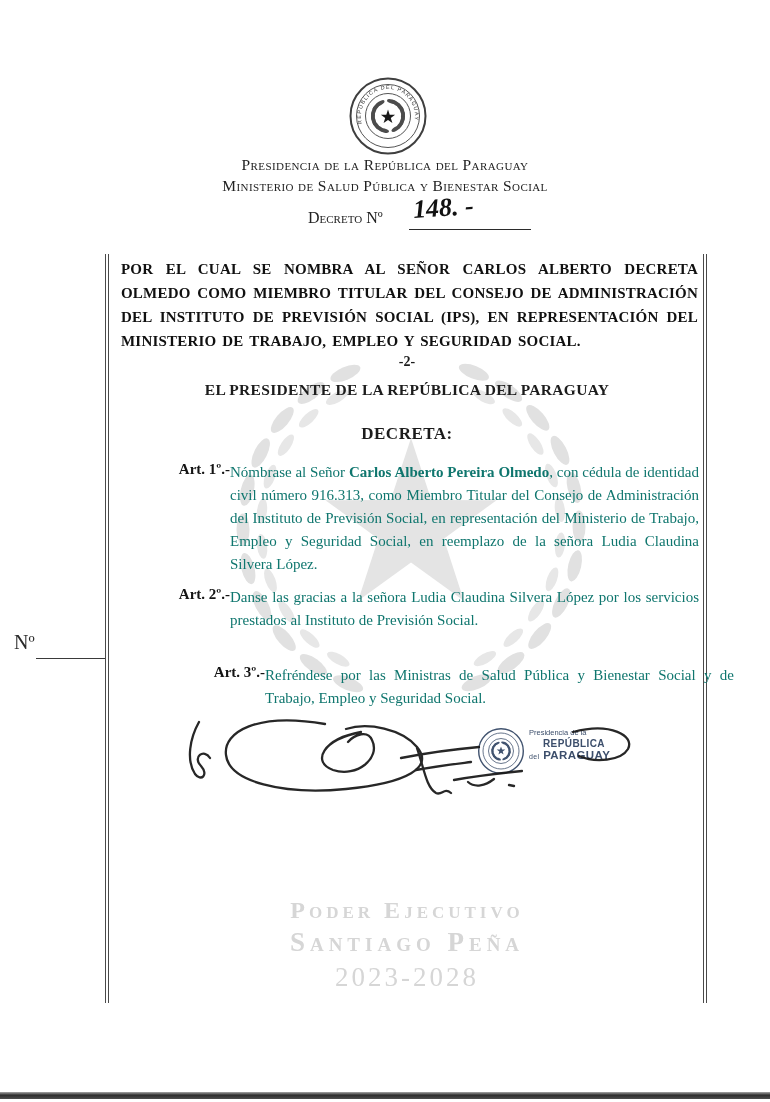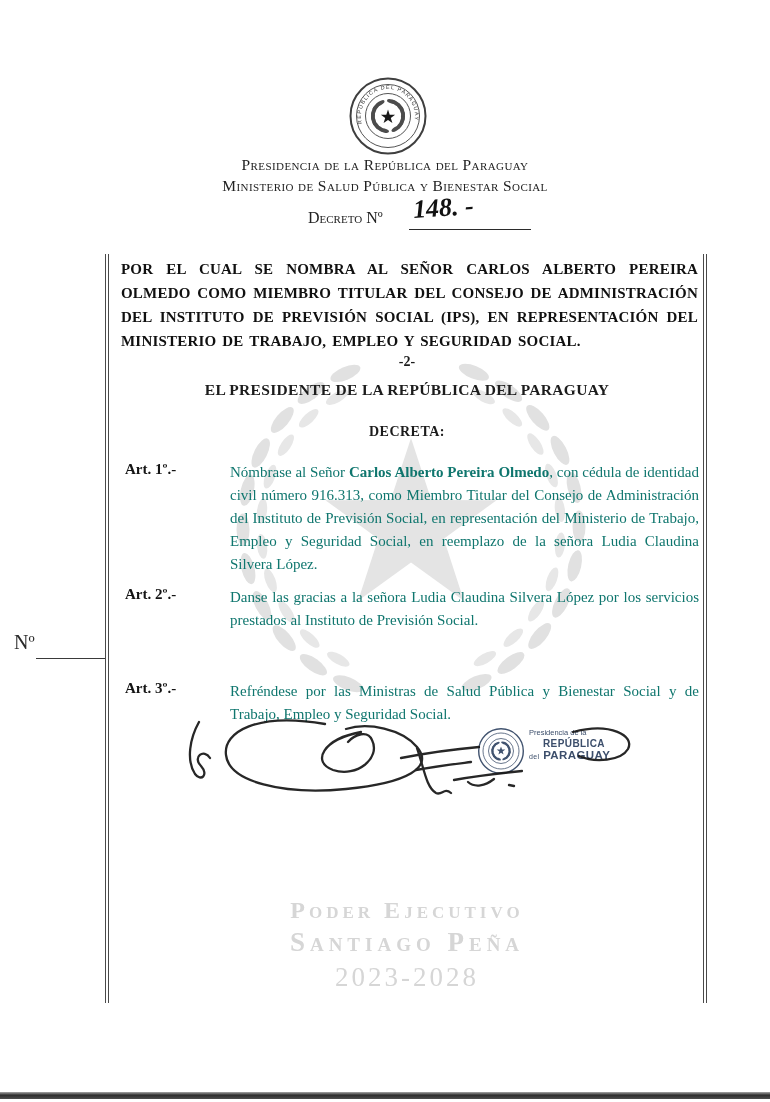--- a/index.html
+++ b/index.html
@@ -26,26 +26,26 @@
 
   .rule-v { top:254px; width:4px; height:749px; border-left:1.3px solid #4a4a4a; border-right:1.3px solid #4a4a4a; }
   .rule-v.left  { left:105px; }
   .rule-v.right { left:703px; }
 
   .title-block { left:121px; top:257px; width:577px; font-weight:bold; font-size:15px;
     line-height:24px; text-align:justify; letter-spacing:0.2px; color:#101010; word-spacing:2px; }
 
   .pagenum { top:354px; font-weight:bold; font-size:14px; }
   .heading1 { top:381px; font-weight:bold; font-size:15.5px; letter-spacing:0.3px; }
-  .heading2 { top:424px; font-weight:bold; font-size:14px; letter-spacing:0.5px; }
+  .heading2 { top:424px; font-weight:bold; font-size:17px; letter-spacing:0.5px; }
 
   .article { left:125px; width:574px; display:grid; grid-template-columns:105px 1fr; }
-  .article .lbl { font-weight:bold; font-size:15px; color:#141414; }
+  .article .lbl { font-weight:bold; font-size:15px; color:#141414;text-align:right; }
   .article .txt { font-size:15px; line-height:23px; text-align:justify; color:#0f766e; }
-  .a1 { top:461px; } .a2 { top:586px; } .a3 { top:680px; } .a4 { top:707px; }
+  .a1 { top:461px; } .a2 { top:586px; } .a3 { top:664px;margin-left:35px; } .a4 { top:707px; }
 
   .margin-no { left:14px; top:631px; font-size:20px; color:#2a2a2a; }
   .margin-no-line { left:36px; top:658px; width:69px; border-bottom:1.4px solid #3a3a3a; height:0; }
 
   .sig-svg { left:165px; top:710px; width:500px; height:100px; z-index:5; }
   .stamp-seal { left:477px; top:727px; width:48px; height:48px; z-index:4; }
   .stamp-text { left:529px; top:729px; z-index:4; line-height:1; white-space:nowrap; }
   .stamp-l1 { font-size:7.5px; font-family:"Liberation Sans", sans-serif; }
   .stamp-l2 { font-size:10px; font-weight:bold; letter-spacing:0.4px; font-family:"Liberation Sans", sans-serif; margin-top:2px;padding-left:14px; }
   .stamp-l3 { font-size:11.5px; font-weight:bold; letter-spacing:0.4px; font-family:"Liberation Sans", sans-serif; margin-top:1px; }
@@ -158,21 +158,21 @@
   <div class="abs decree-row z2">
     <span class="decree-label">Decreto Nº</span>
     <span class="decree-hand-wrap">
       <span class="decree-hand">148. -</span>
     </span>
   </div>
 
   <div class="abs rule-v left"></div>
   <div class="abs rule-v right"></div>
 
-  <div class="abs title-block z2">POR EL CUAL SE NOMBRA AL SEÑOR CARLOS ALBERTO PEREIRA OLMEDO COMO MIEMBRO TITULAR DEL CONSEJO DE ADMINISTRACIÓN DEL INSTITUTO DE PREVISIÓN SOCIAL (IPS), EN REPRESENTACIÓN DEL MINISTERIO DE TRABAJO, EMPLEO Y SEGURIDAD SOCIAL.</div>
+  <div class="abs title-block z2">POR EL CUAL SE NOMBRA AL SEÑOR CARLOS ALBERTO DECRETA OLMEDO COMO MIEMBRO TITULAR DEL CONSEJO DE ADMINISTRACIÓN DEL INSTITUTO DE PREVISIÓN SOCIAL (IPS), EN REPRESENTACIÓN DEL MINISTERIO DE TRABAJO, EMPLEO Y SEGURIDAD SOCIAL.</div>
 
   <div class="abs centered pagenum z2">-2-</div>
   <div class="abs centered heading1 z2">EL PRESIDENTE DE LA REPÚBLICA DEL PARAGUAY</div>
   <div class="abs centered heading2 z2">DECRETA:</div>
 
   <div class="abs article a1 z2">
     <span class="lbl">Art. 1º.-</span>
     <span class="txt"><span>Nómbrase al Señor </span><b>Carlos Alberto Pereira Olmedo</b><span>, con cédula de identidad civil número 916.313, como Miembro Titular del Consejo de Administración del Instituto de Previsión Social, en representación del Ministerio de Trabajo, Empleo y Seguridad Social, en reemplazo de la señora Ludia Claudina Silvera López.</span></span>
   </div>
   <div class="abs article a2 z2">

